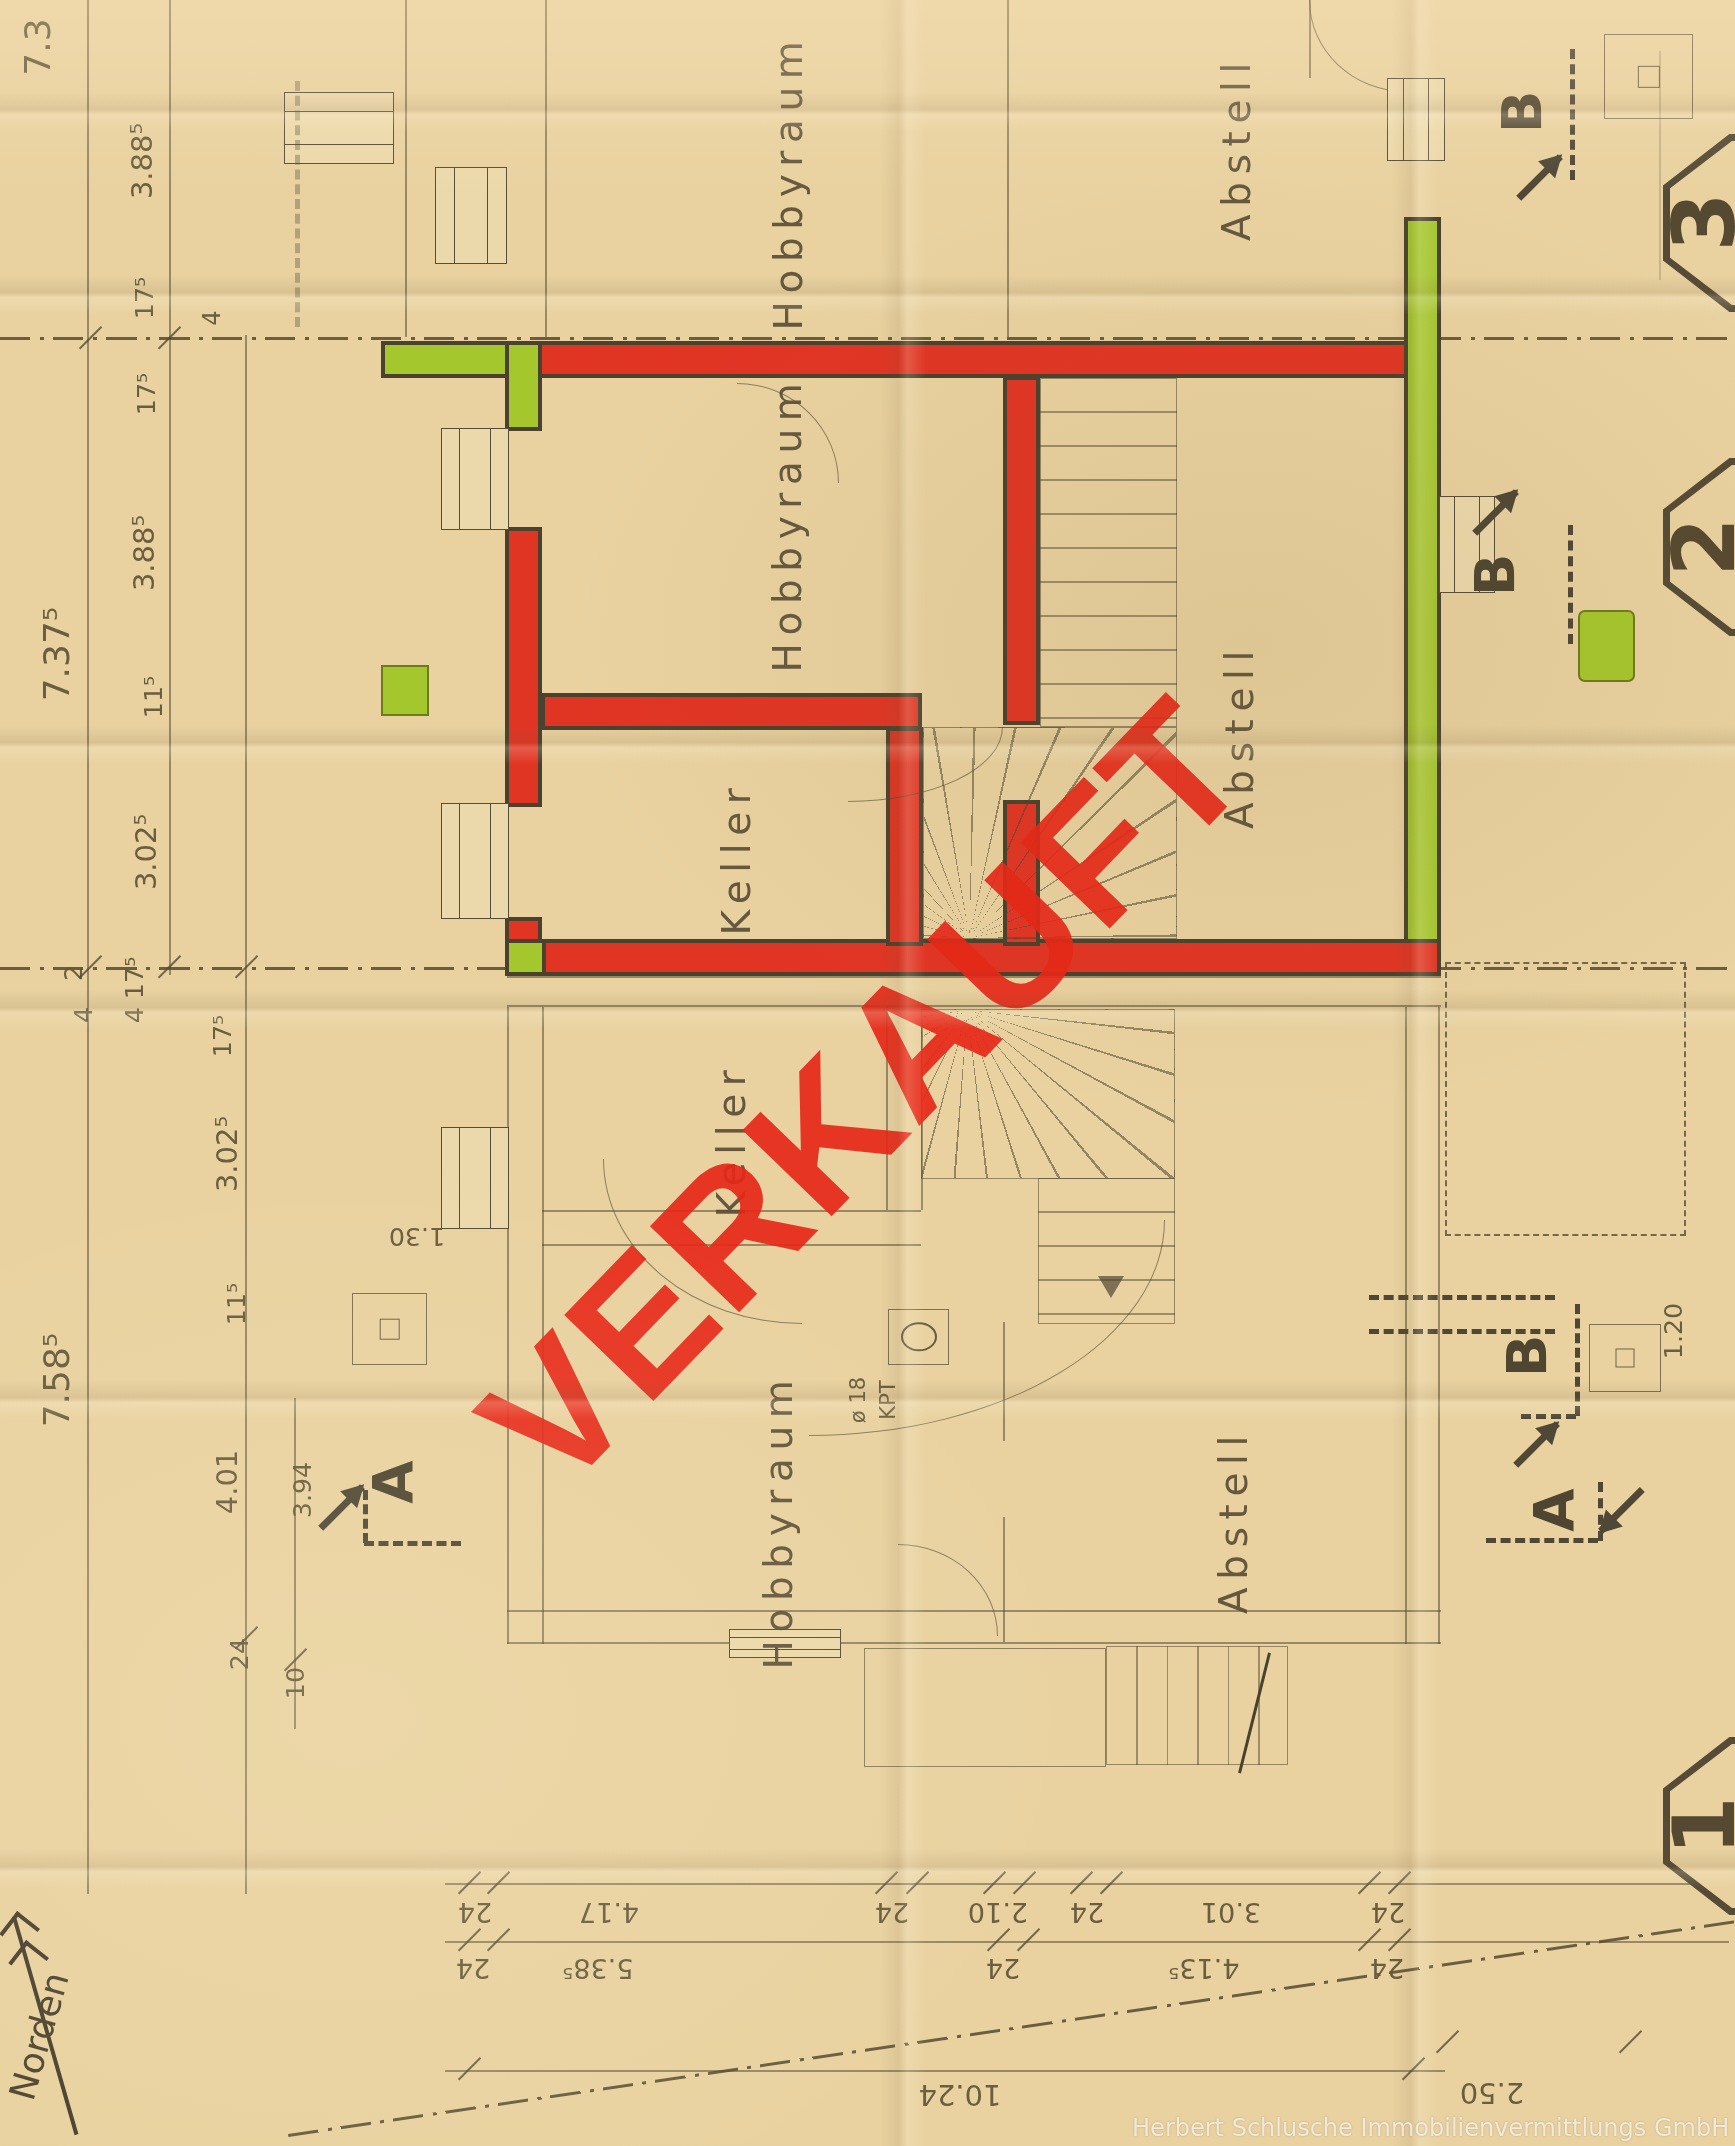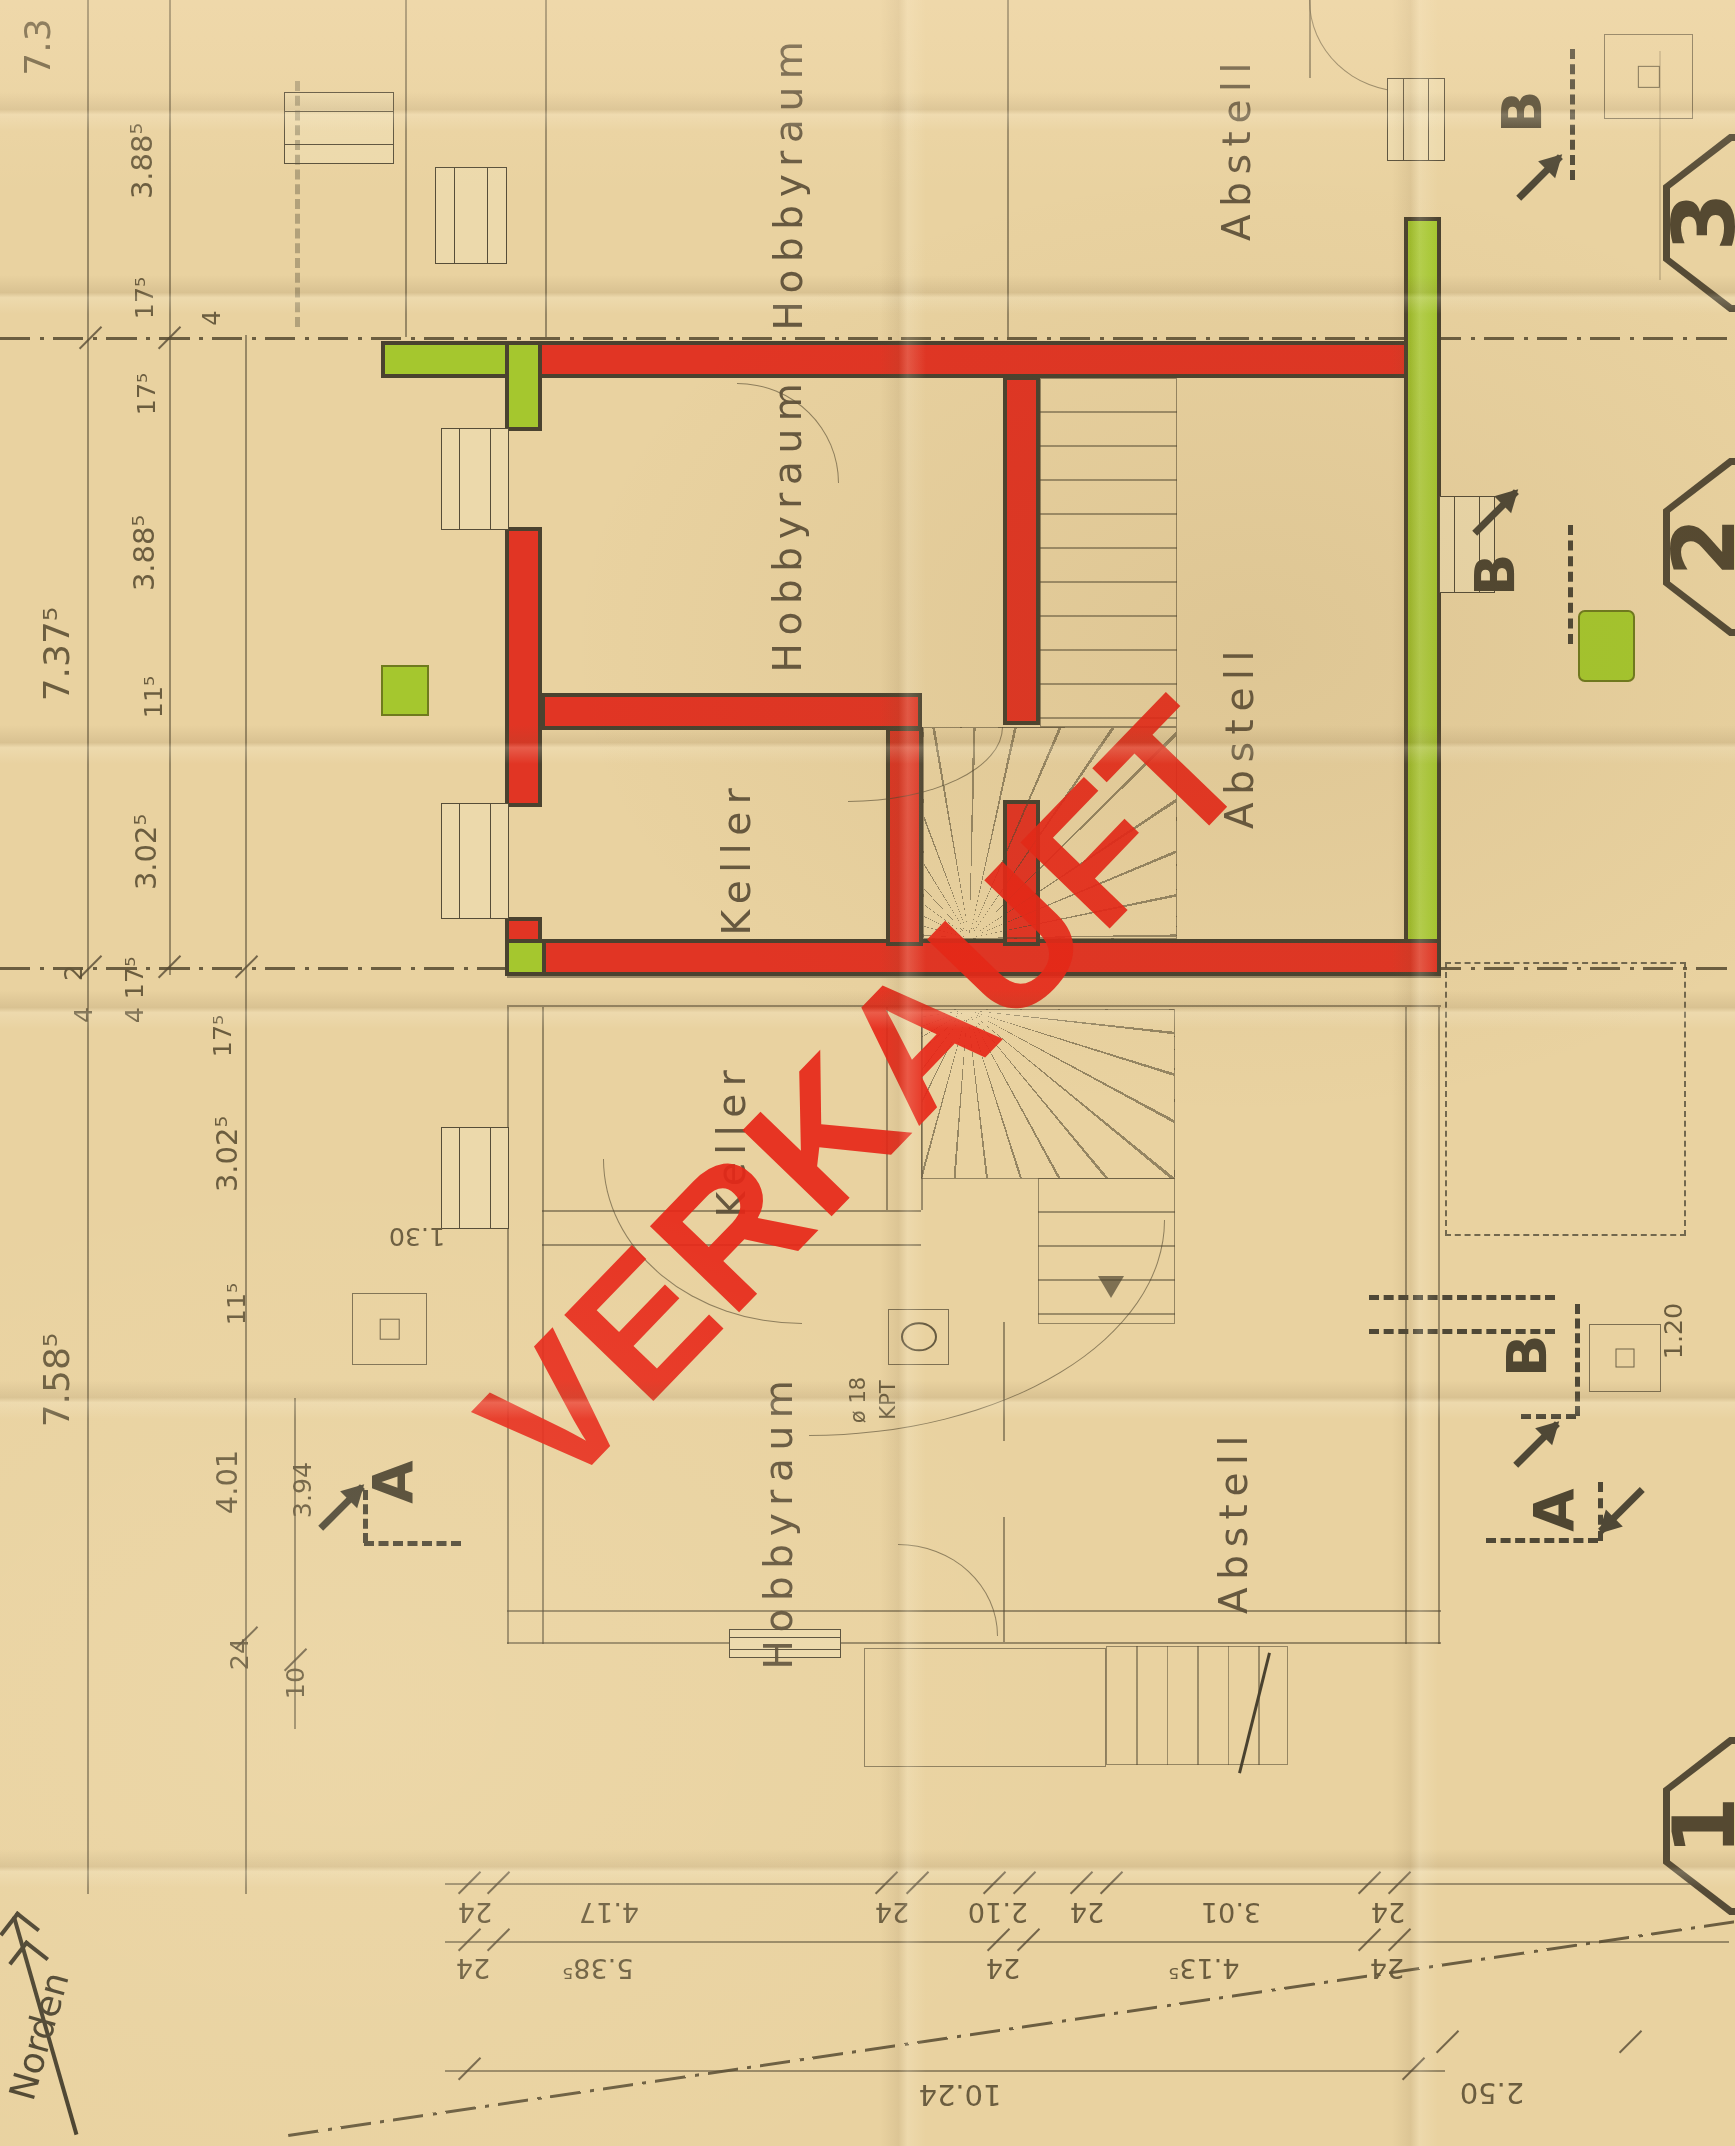--- a/index.html
+++ b/index.html
@@ -304,15 +304,16 @@
   <div class="tick" style="left:1615px;top:2041px"></div>
     <div class="tick" style="left:1432px;top:2041px"></div>
 
   <div class="north-line"></div>
   <div class="chev" style="left:5.1px;top:1917px"></div>
   <div class="chev" style="left:13.6px;top:1946px"></div>
   <div class="lbl" style="left:39px;top:2036px;font-size:36px;color:#4f4631;transform:translate(-50%,-50%) rotate(-74deg)">Norden</div>
 
   <div class="stamp">VERKAUFT</div>
 
+  <div class="watermark">Herbert Schlusche Immobilienvermittlungs GmbH</div>
 
 </div>
 
 
 </body></html>

